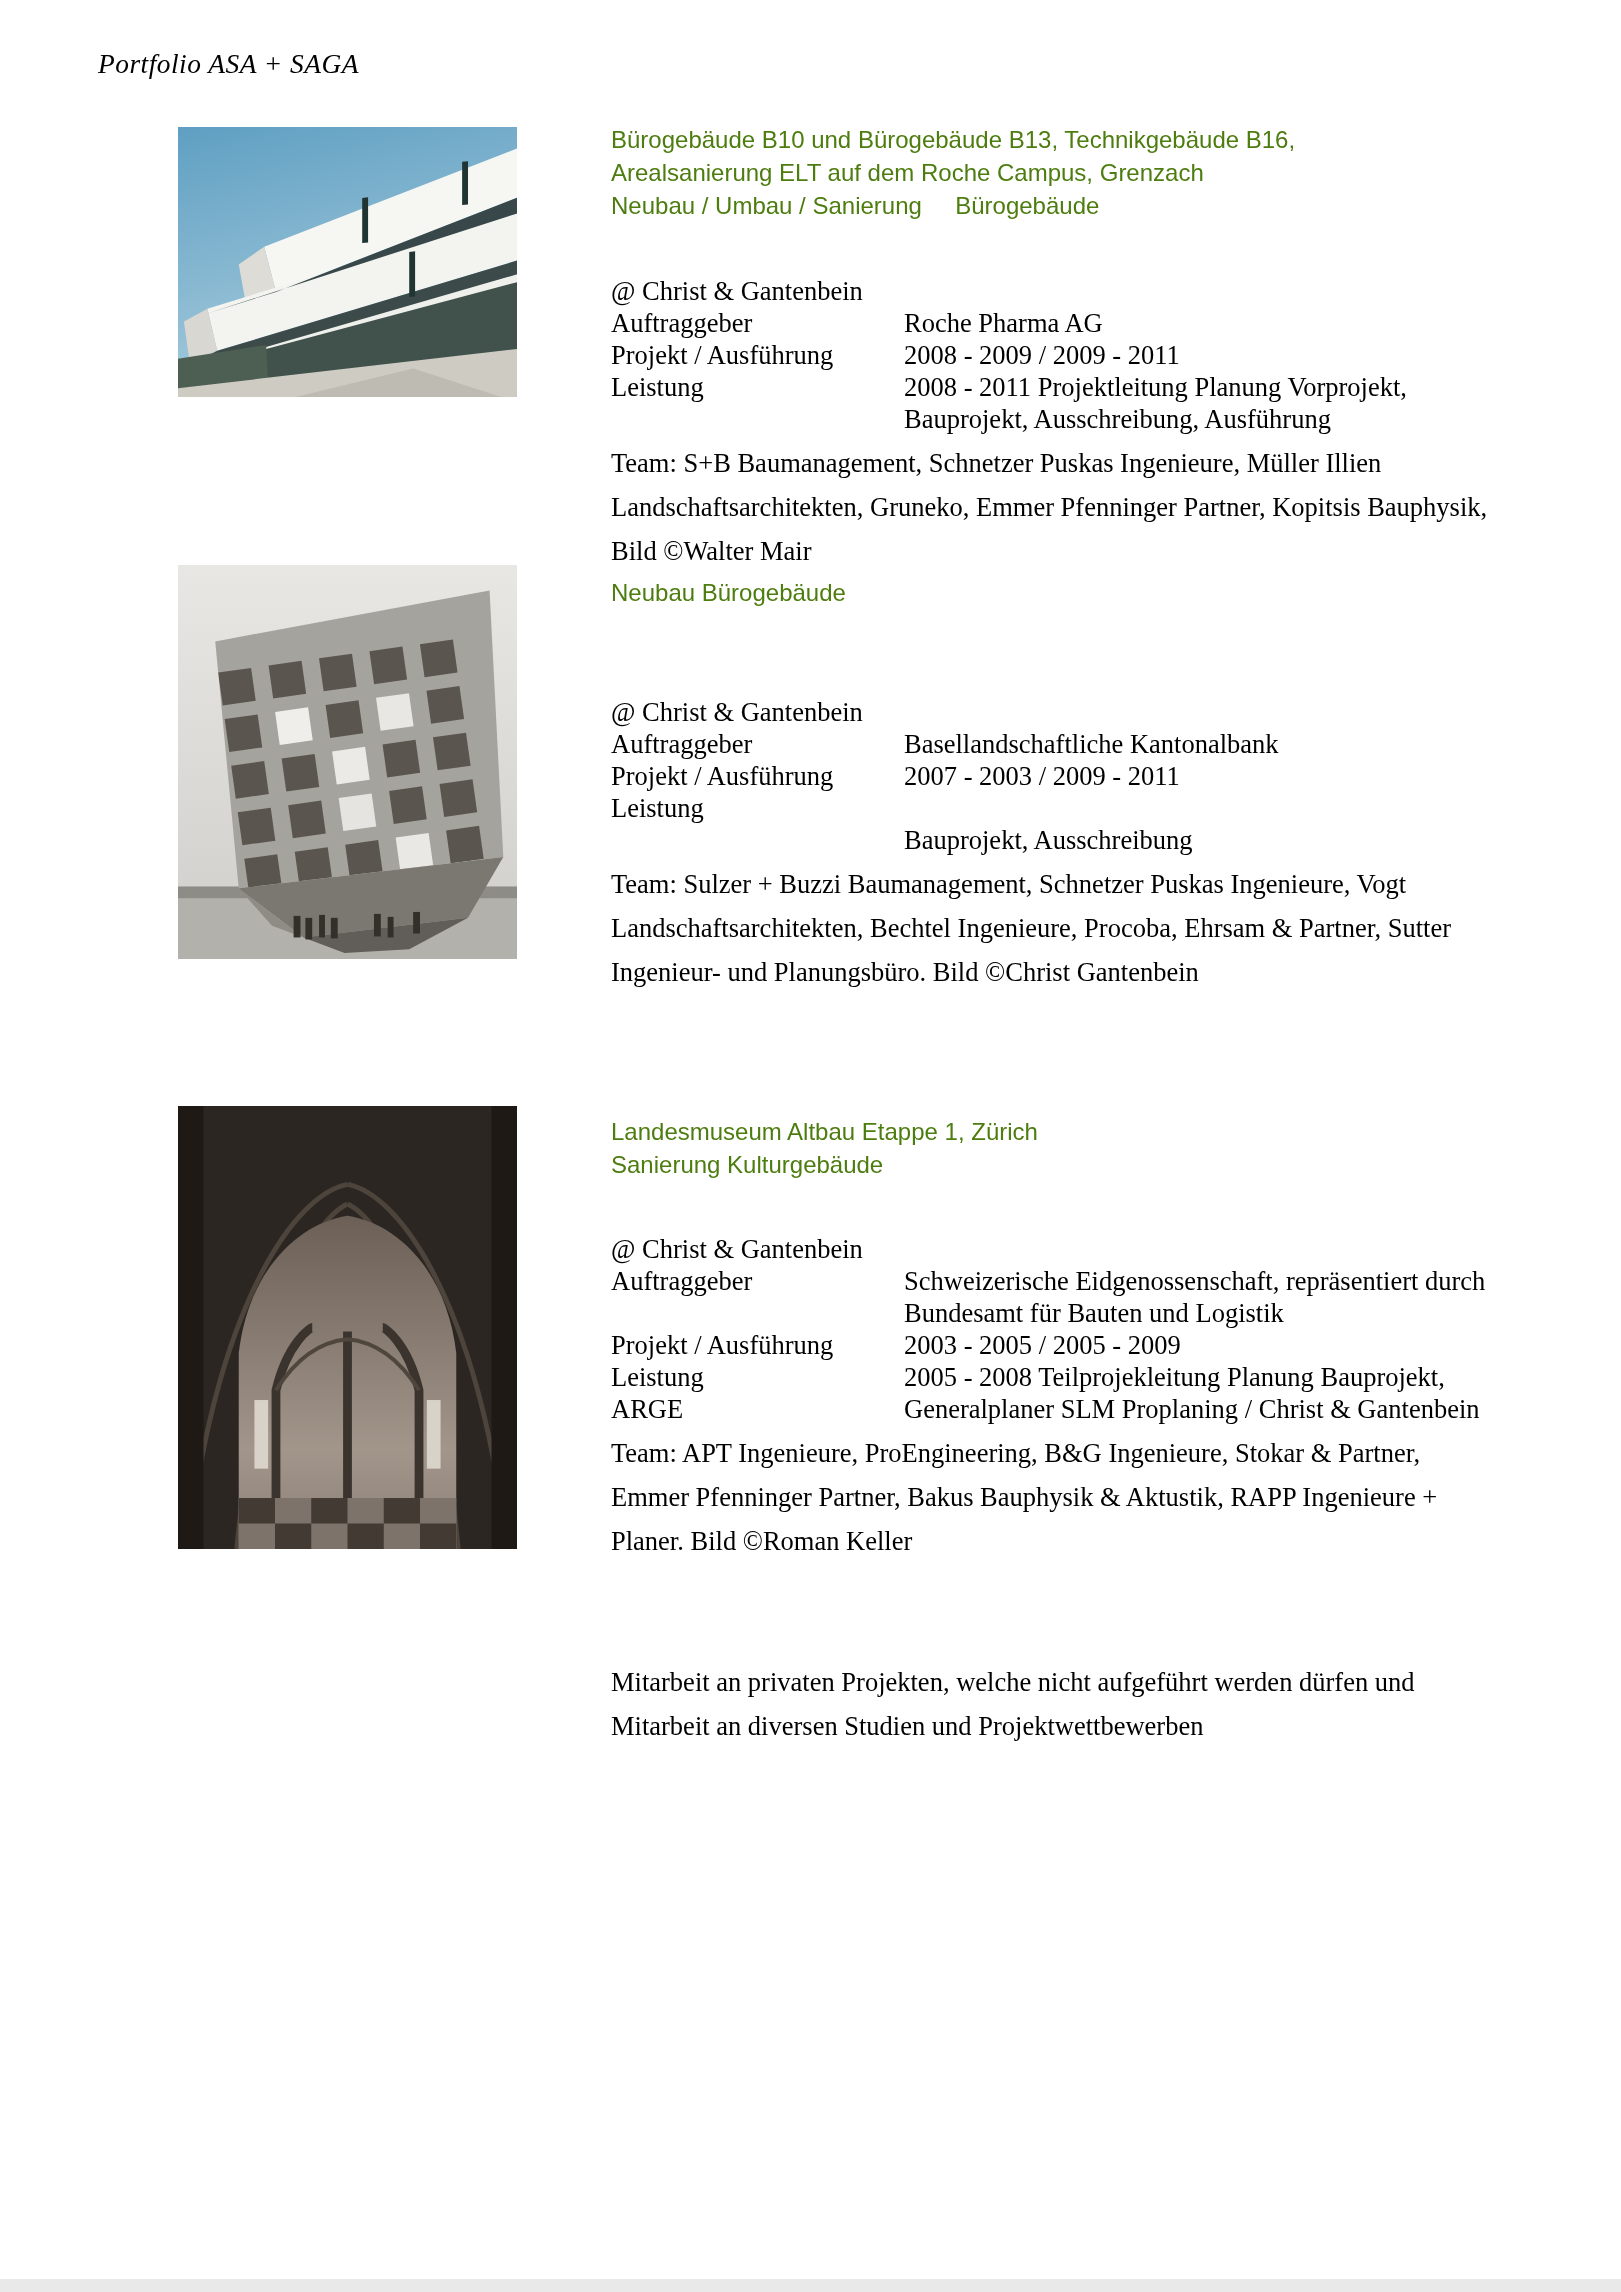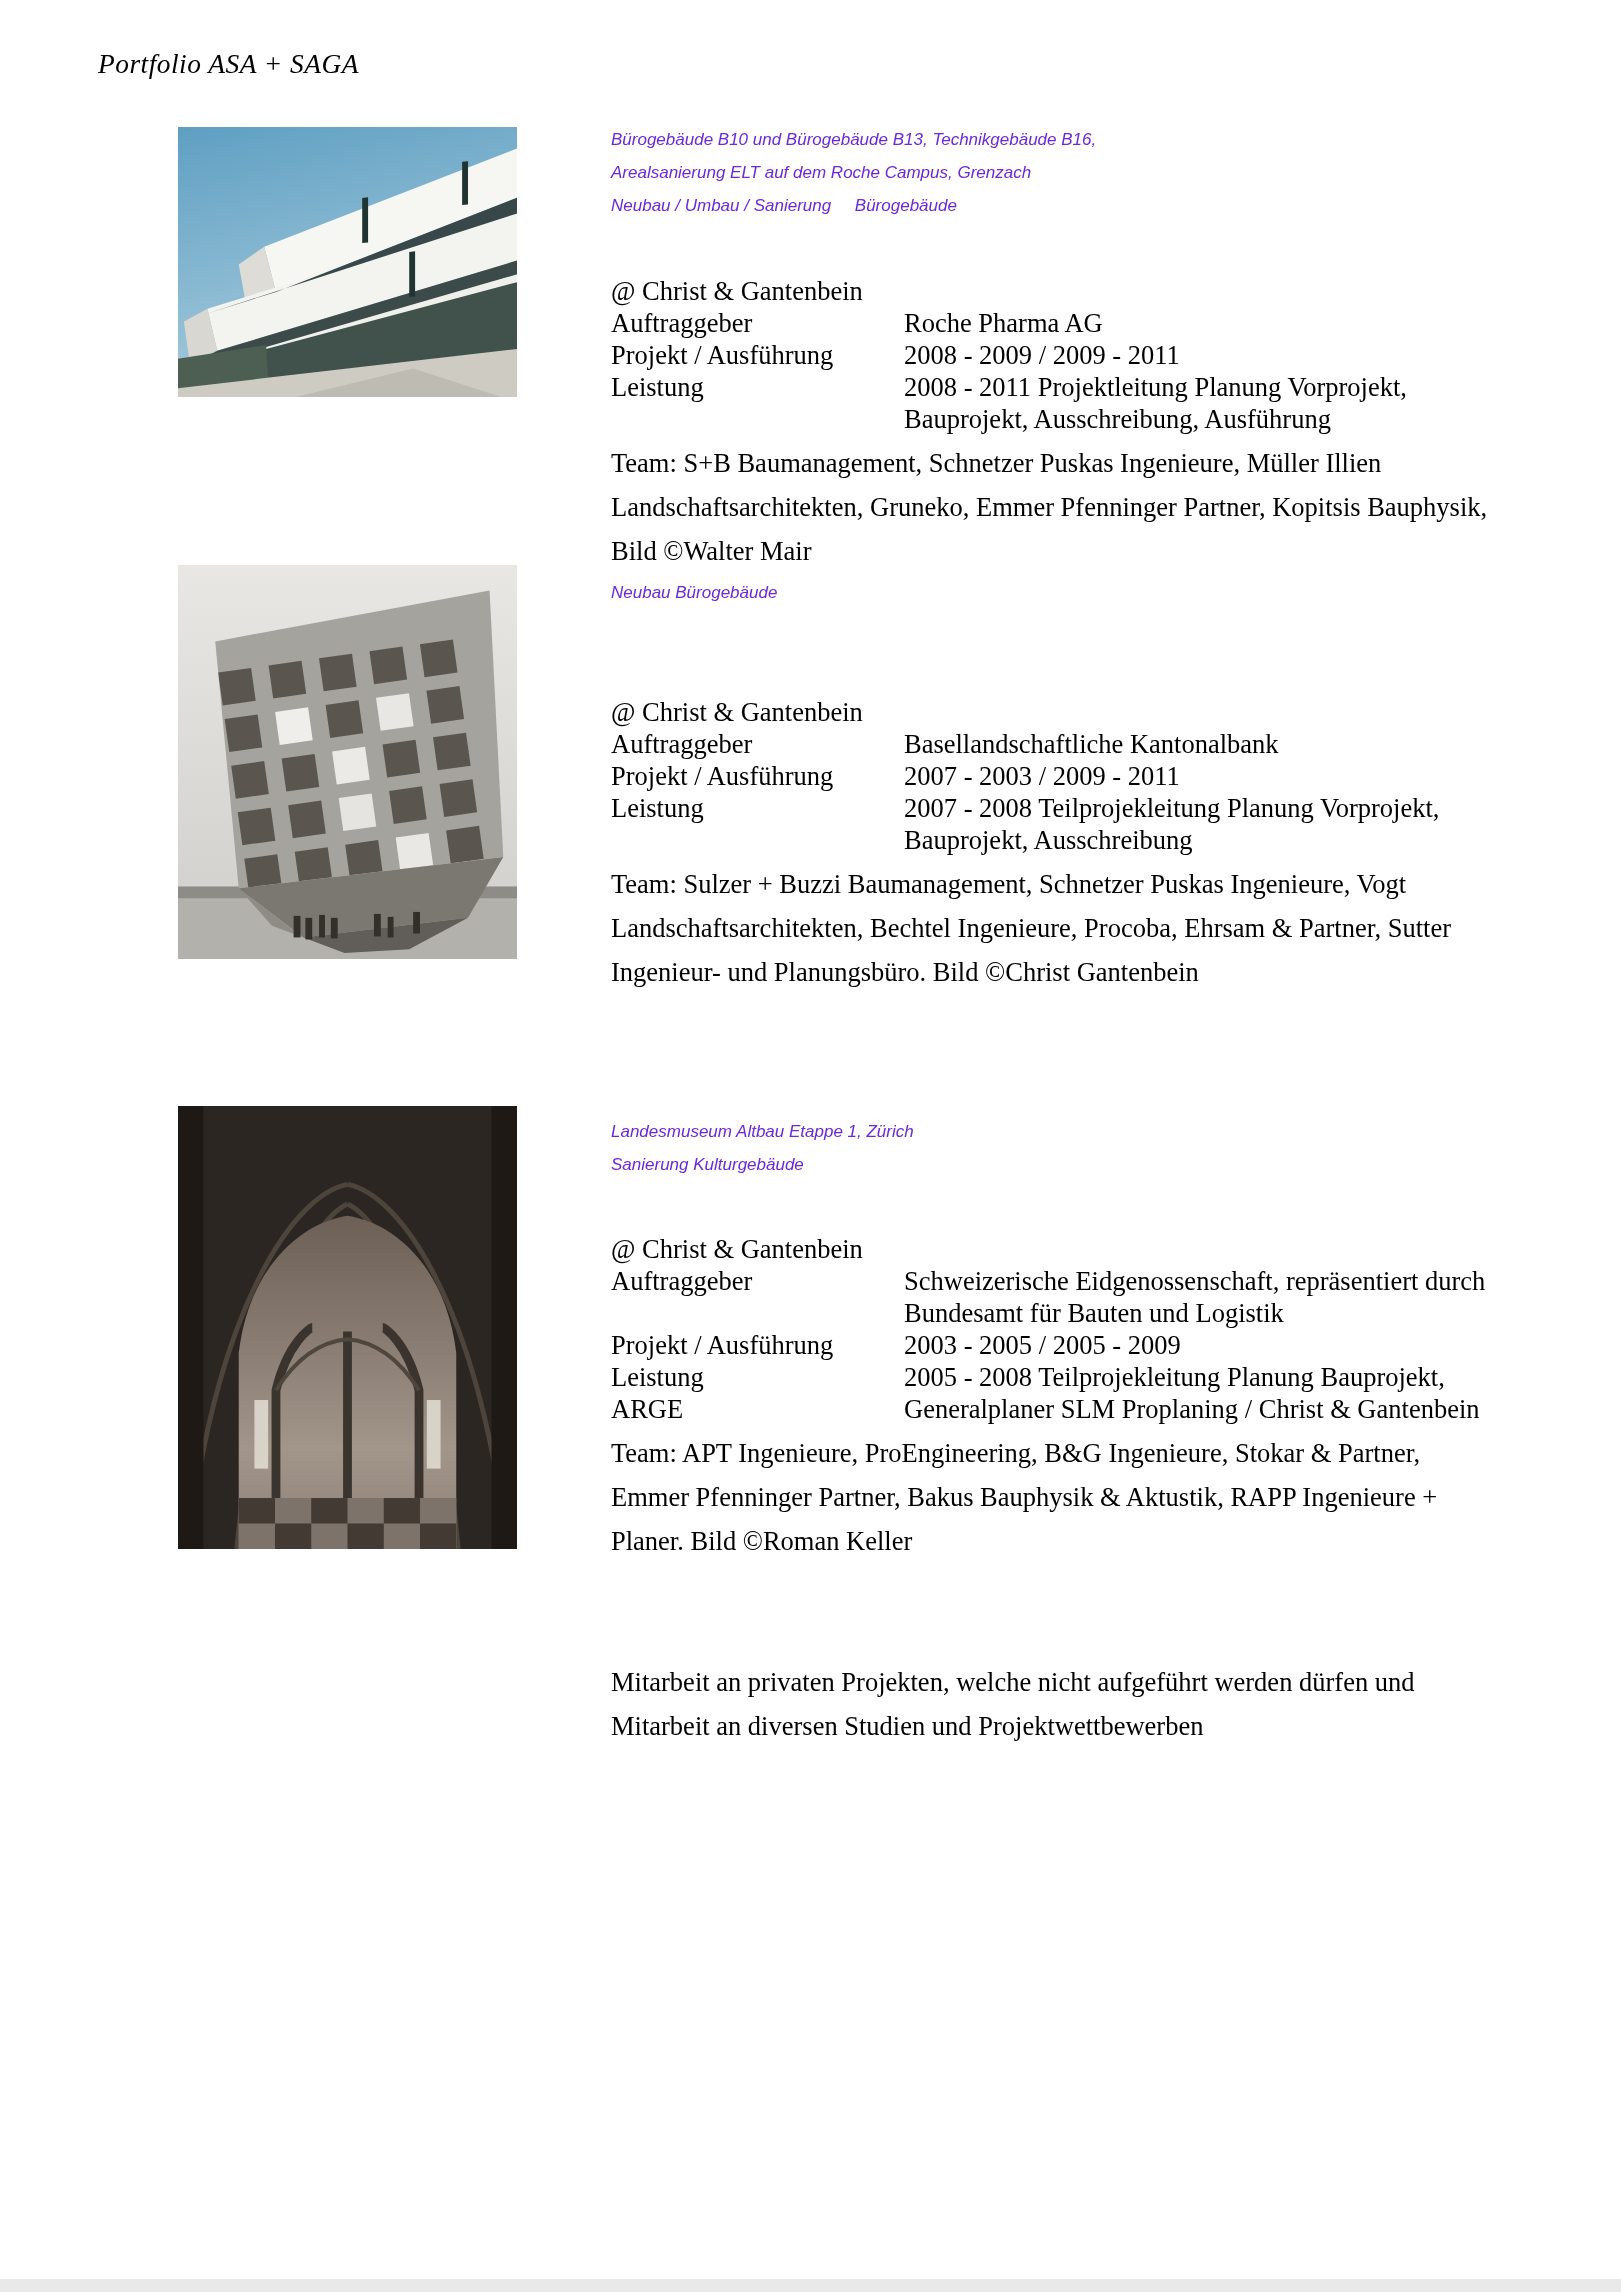--- a/index.html
+++ b/index.html
@@ -33,24 +33,23 @@
   .photo1{top:127px;height:270px;}
   .photo2{top:565px;height:394px;}
   .photo3{top:1106px;height:443px;}
   .tblock{
     position:absolute;
     left:611px;
     width:961px;
   }
   .title-line{
     font-family:"Liberation Sans", sans-serif;
-    font-style:italic;
-    font-size:17px;
+    font-size:24px;
     line-height:33px;
-    color:#6d28d9;
+    color:#4d7c0f;
     white-space:pre-wrap;
   }
   .details{
     font-size:26.5px;
     line-height:32px;
   }
   .dline{display:flex;}
   .dlabel{width:293px;flex:none;}
   .dvalue{flex:1;white-space:pre-wrap;}
   .dfull{white-space:pre-wrap;margin-top:12px;}
@@ -205,21 +204,20 @@
     <div class="dline">
       <span class="dlabel">Auftraggeber</span>
       <span class="dvalue">Basellandschaftliche Kantonalbank</span>
     </div>
     <div class="dline">
       <span class="dlabel">Projekt / Ausführung</span>
       <span class="dvalue">2007 - 2003 / 2009 - 2011</span>
     </div>
     <div class="dline">
       <span class="dlabel">Leistung</span>
-      <span class="dvalue">2007 - 2008 Teilprojekleitung Planung Vorprojekt,</span>
     </div>
     <div class="dline">
       <span class="dlabel"></span>
       <span class="dvalue">Bauprojekt, Ausschreibung</span>
     </div>
     <div class="dfull">Team: Sulzer + Buzzi Baumanagement, Schnetzer Puskas Ingenieure, Vogt</div>
     <div class="dfull">Landschaftsarchitekten, Bechtel Ingenieure, Procoba, Ehrsam &amp; Partner, Sutter</div>
     <div class="dfull">Ingenieur- und Planungsbüro. Bild ©Christ Gantenbein</div>
   </div>
 

